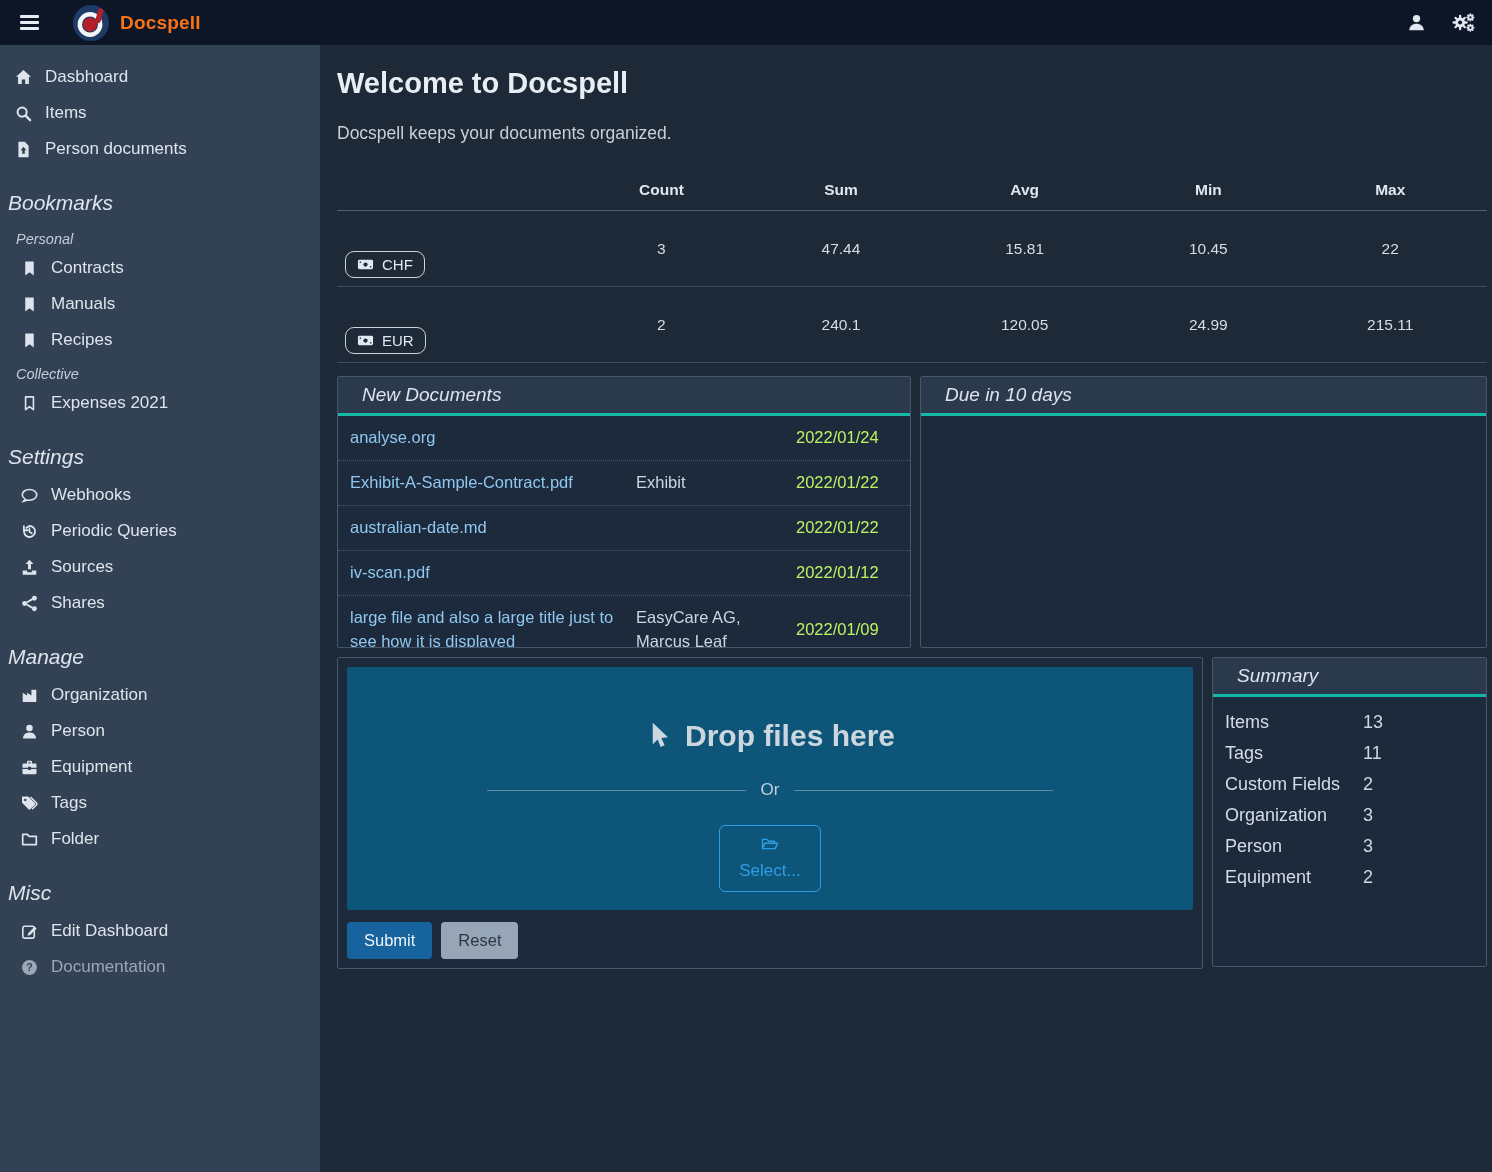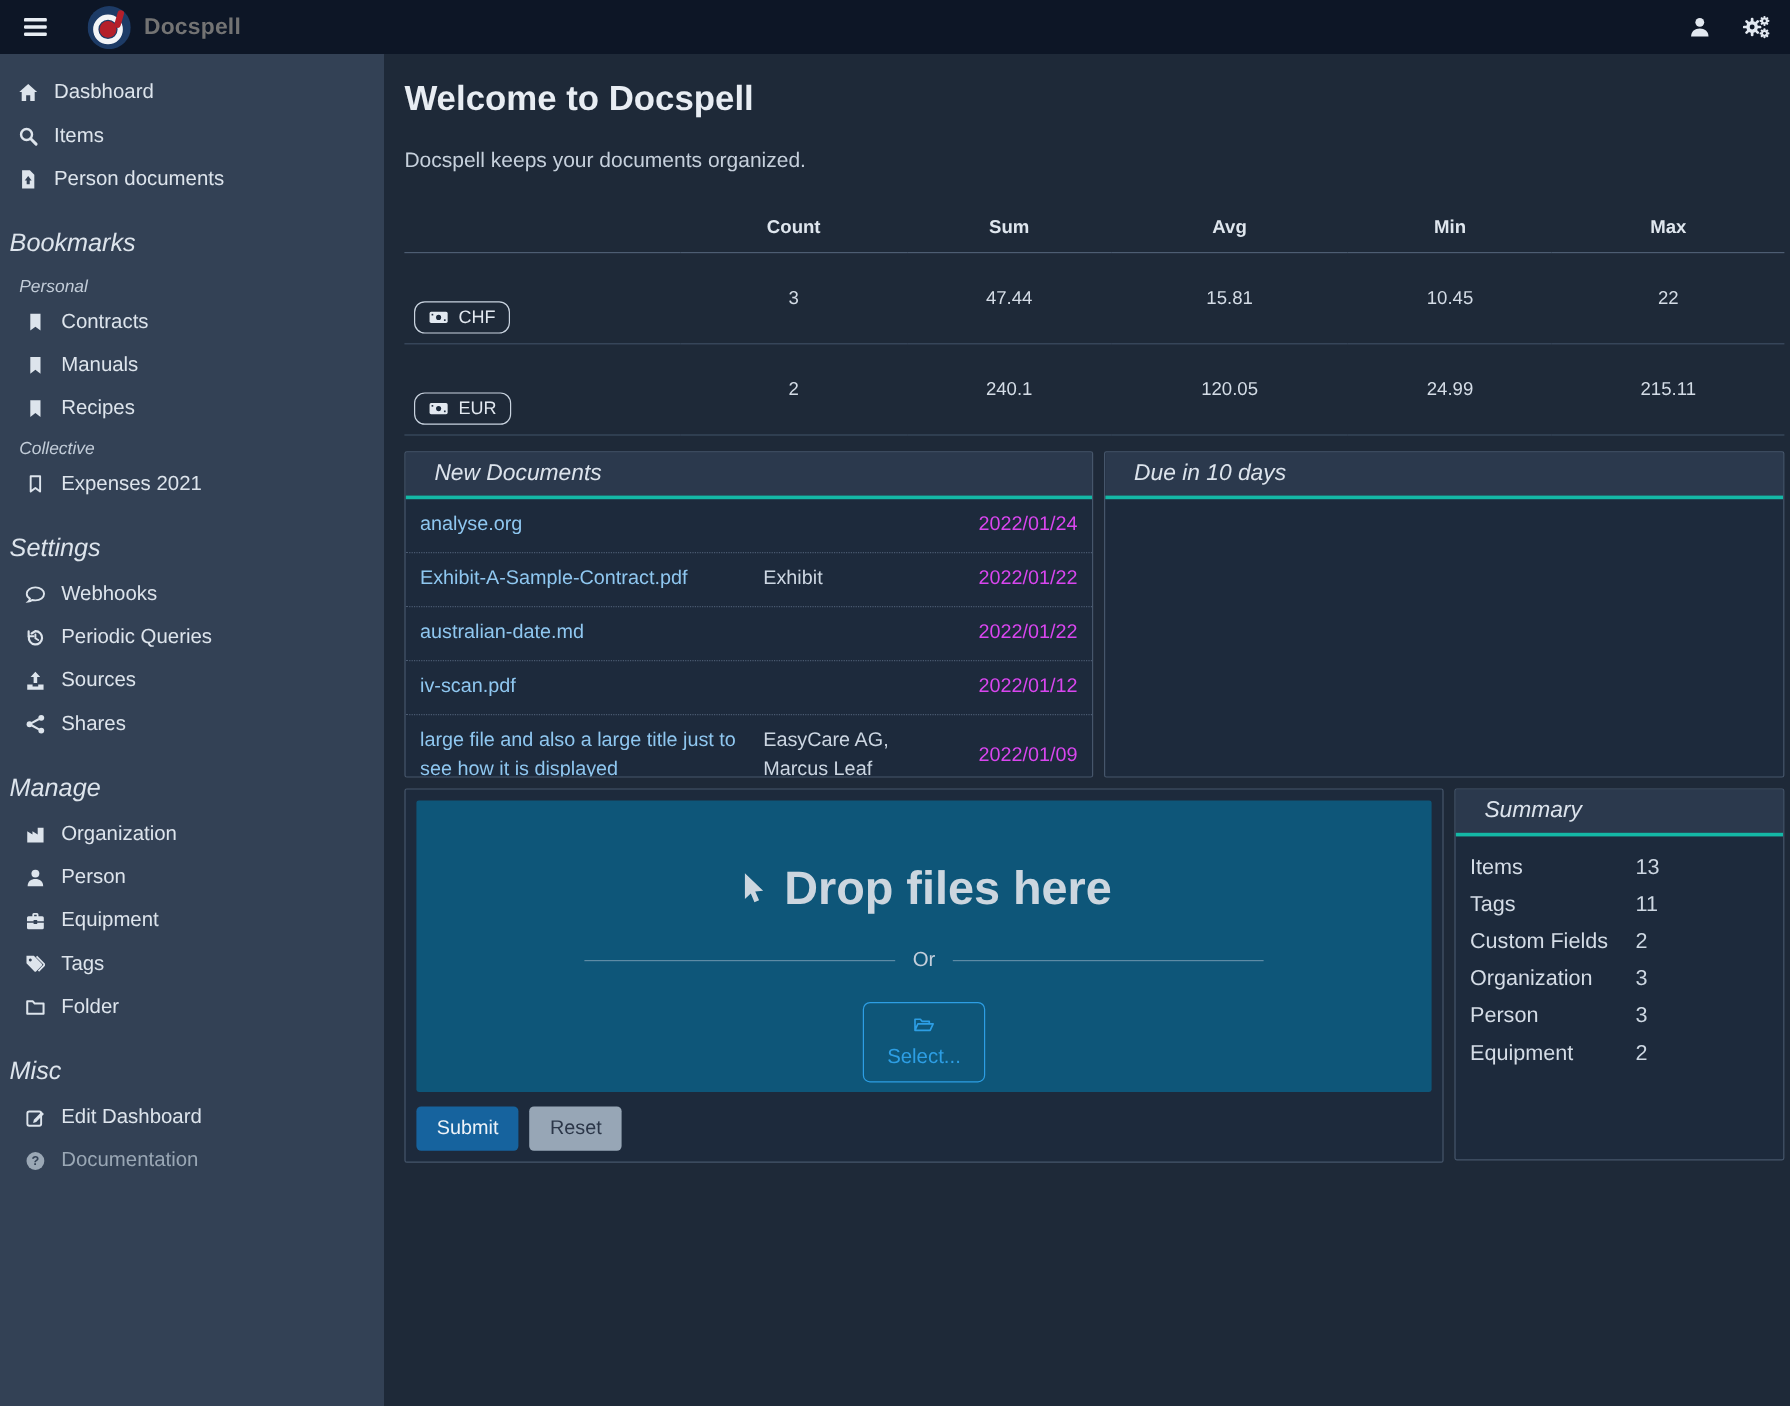--- a/index.html
+++ b/index.html
@@ -13,21 +13,21 @@
   .app { width:1492px; height:1172px; display:flex; flex-direction:column; }
 
   
   .navbar {
     height:45px; background:#0d1626; display:flex; align-items:center;
     padding:0 16px 0 14px; flex:0 0 auto;
   }
   .hamburger { background:none; border:none; cursor:pointer; padding:6px 6px; margin-right:28px; display:flex; flex-direction:column; gap:3.5px; }
   .hamburger span { display:block; width:19px; height:2.6px; background:#e8edf3; border-radius:1px; }
   .brand { display:flex; align-items:center; gap:11px; cursor:pointer; }
-  .brand-name { color:#737373; font-weight:bold; font-size:19px; letter-spacing:.2px; }
+  .brand-name { color:#f97316; font-weight:bold; font-size:19px; letter-spacing:.2px; }
   .nav-right { margin-left:auto; display:flex; align-items:center; gap:26px; }
   .nav-btn { background:none; border:none; color:#e2e8f0; cursor:pointer; display:flex; align-items:center; }
 
   
   .layout { flex:1; display:flex; min-height:0; }
   .sidebar {
     width:320px; flex:0 0 320px; background:#334155; color:#dde4ec;
     padding:14px 16px 0 0; overflow:hidden;
   }
   .side-item { display:flex; align-items:center; gap:13px; padding:8px 10px 8px 14px; font-size:17px; cursor:pointer; }
@@ -59,37 +59,37 @@
   .panel { border:1px solid #46566b; border-radius:2px; background:#1d2a3c; height:272px; overflow:hidden; }
   .panel-header {
     background:#2b394d; border-bottom:3px solid #14b8a6;
     font-style:italic; font-size:19px; color:#dce3ec; padding:7px 24px;
   }
 
   .doc-row { display:grid; grid-template-columns:1fr 152px 102px; align-items:center; column-gap:8px; padding:10px 12px; font-size:16.5px; }
   .doc-row + .doc-row { border-top:1px dotted #4a5a70; }
   .doc-name { color:#8fc7f0; text-decoration:none; cursor:pointer; line-height:1.45; }
   .doc-info { color:#ccd6e2; line-height:1.45; }
-  .doc-date { color:#d946ef; text-align:right; }
+  .doc-date { color:#bef264; }
 
   table.due { width:100%; border-collapse:collapse; margin-top:2px; }
   table.due th { font-size:15.5px; font-weight:bold; color:#dfe6ee; text-align:left; padding:9px 12px 8px 12px; border-bottom:2px solid #4d5d72; }
   table.due th.right { text-align:right; }
   table.due td { font-size:16.5px; padding:10px 12px; vertical-align:top; }
   table.due td.name { width:140px; }
   table.due td.corr { color:#ccd6e2; }
   table.due td.date { width:125px; text-align:right; color:#b4cbe1; }
 
   .grid-bottom { width:1150px; display:grid; grid-template-columns:866px 1fr; gap:9px; margin-top:9px; }
   .upload-card { border:1px solid #46566b; border-radius:2px; background:#1d2a3c; height:312px; padding:9px; }
   .dropzone {
     height:243px; background:#0e5679; border-radius:2px; cursor:pointer;
     display:flex; flex-direction:column; align-items:center; padding-top:52px;
   }
-  .drop-title { display:flex; align-items:center; gap:13px; font-size:39px; font-weight:bold; color:#ccd6df; }
+  .drop-title { display:flex; align-items:center; gap:13px; font-size:30px; font-weight:bold; color:#ccd6df; }
   .drop-title svg { width:27px; height:31px; }
   .or-divider { display:flex; align-items:center; gap:15px; width:67%; margin-top:27px; color:#c3cedb; font-size:17px; }
   .or-divider .line { flex:1; height:1px; background:rgba(190,205,220,.45); }
   .select-btn {
     margin-top:25px; background:transparent; border:1px solid #2d9ee4; color:#2d9ee4;
     font-size:17px; padding:10px 19px; border-radius:6px; cursor:pointer;
     display:flex; align-items:center; gap:9px; font-family:inherit;flex-direction:column;
   }
   .select-btn svg { width:18px; height:16px; }
   .upload-actions { margin-top:12px; display:flex; gap:9px; }

